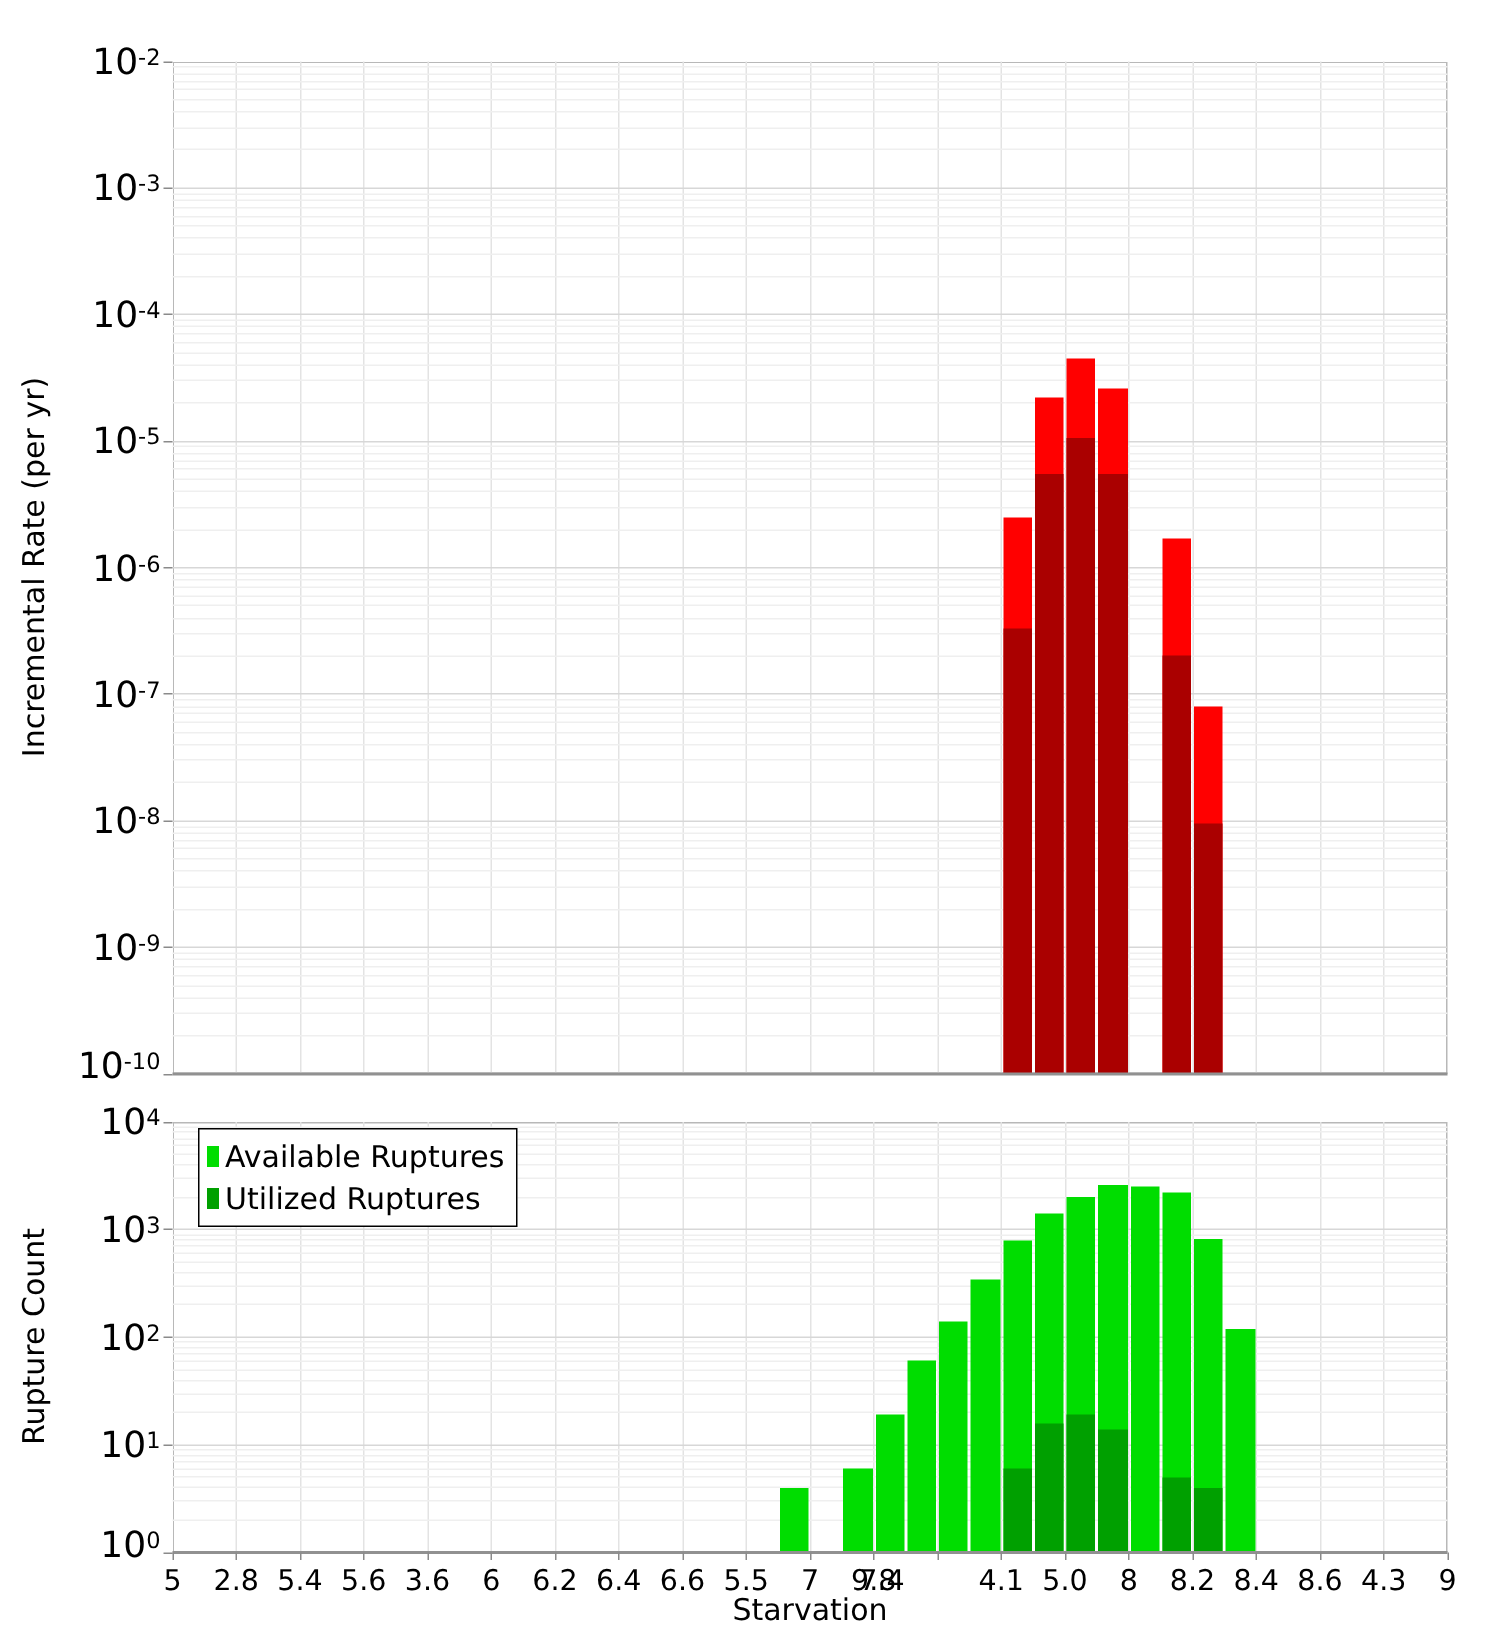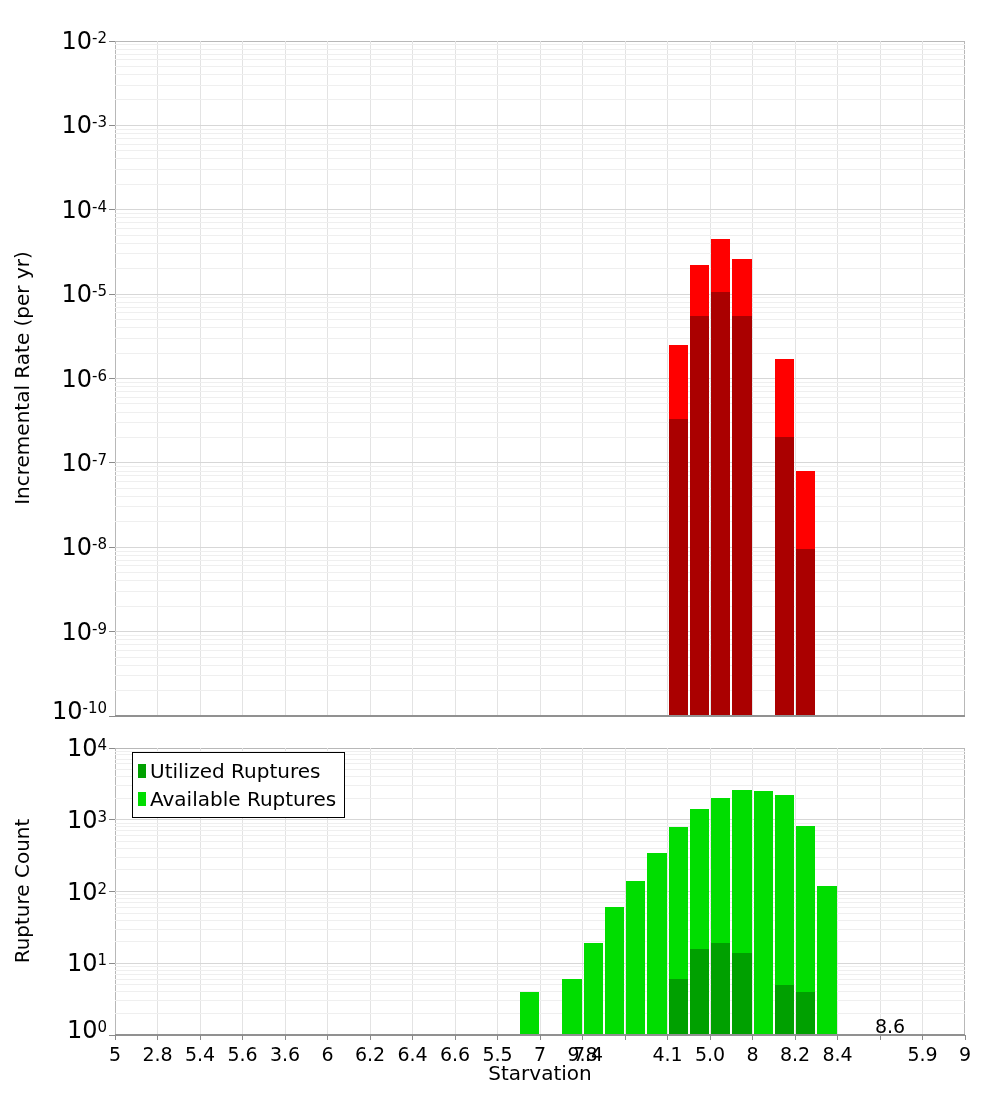--- a/index.html
+++ b/index.html
@@ -221,26 +221,26 @@
       <div class="bar" style="left: 659.75px; width: 19.25px; top: 236.849px; height: 50.1511px; background: rgb(0, 160, 0);"></div>
       <div class="bar" style="left: 681px; width: 19.25px; top: 77.9339px; height: 209.066px; background: rgb(0, 221, 0);"></div>
       <div class="bar" style="left: 681px; width: 19.25px; top: 243.802px; height: 43.1978px; background: rgb(0, 160, 0);"></div>
       <div class="bar" style="left: 702.25px; width: 19.25px; top: 137.819px; height: 149.181px; background: rgb(0, 221, 0);"></div>
       <div class="axis-bottom"></div>
     </div>
 
 
   <div class="legend" id="legend-bottom">
     <div class="legend-row">
+      <span class="legend-swatch" style="background: rgb(0, 221, 0);"></span>
+      <span class="legend-label">Available Ruptures</span>
+    </div>
+    <div class="legend-row">
       <span class="legend-swatch" style="background: rgb(0, 160, 0);"></span>
       <span class="legend-label">Utilized Ruptures</span>
-    </div>
-    <div class="legend-row">
-      <span class="legend-swatch" style="background: rgb(0, 221, 0);"></span>
-      <span class="legend-label">Available Ruptures</span>
     </div>
   </div>
 
 <div class="ytick-mark" style="left: 109px; top: 40.5px;"></div>
     <div class="ytick-label" style="right: 893px; top: 41px; transform: translateY(-50%);">10<sup>-2</sup></div>
     <div class="ytick-mark" style="left: 109px; top: 124.875px;"></div>
     <div class="ytick-label" style="right: 893px; top: 125.375px; transform: translateY(-50%);">10<sup>-3</sup></div>
     <div class="ytick-mark" style="left: 109px; top: 209.25px;"></div>
     <div class="ytick-label" style="right: 893px; top: 209.75px; transform: translateY(-50%);">10<sup>-4</sup></div>
     <div class="ytick-mark" style="left: 109px; top: 293.625px;"></div>
@@ -295,18 +295,18 @@
     <div class="xtick-label" style="left: 667.5px; top: 1043px;">4.1</div>
     <div class="xtick-mark" style="left: 709.5px; top: 1035px;"></div>
     <div class="xtick-label" style="left: 710px; top: 1043px;">5.0</div>
     <div class="xtick-mark" style="left: 752px; top: 1035px;"></div>
     <div class="xtick-label" style="left: 752.5px; top: 1043px;">8</div>
     <div class="xtick-mark" style="left: 794.5px; top: 1035px;"></div>
     <div class="xtick-label" style="left: 795px; top: 1043px;">8.2</div>
     <div class="xtick-mark" style="left: 837px; top: 1035px;"></div>
     <div class="xtick-label" style="left: 837.5px; top: 1043px;">8.4</div>
     <div class="xtick-mark" style="left: 879.5px; top: 1035px;"></div>
-    <div class="xtick-label" style="left: 880px; top: 1015px; margin-left: 10px;">8.6</div>
+    <div class="xtick-label" style="left: 880px; top: 1043px;">8.6</div>
     <div class="xtick-mark" style="left: 922px; top: 1035px;"></div>
-    <div class="xtick-label" style="left: 922.5px; top: 1043px;">5.9</div>
+    <div class="xtick-label" style="left: 922.5px; top: 1043px;">4.3</div>
     <div class="xtick-mark" style="left: 964.5px; top: 1035px;"></div>
     <div class="xtick-label" style="left: 965px; top: 1043px;">9</div>
   </div>
 
 </body></html>

